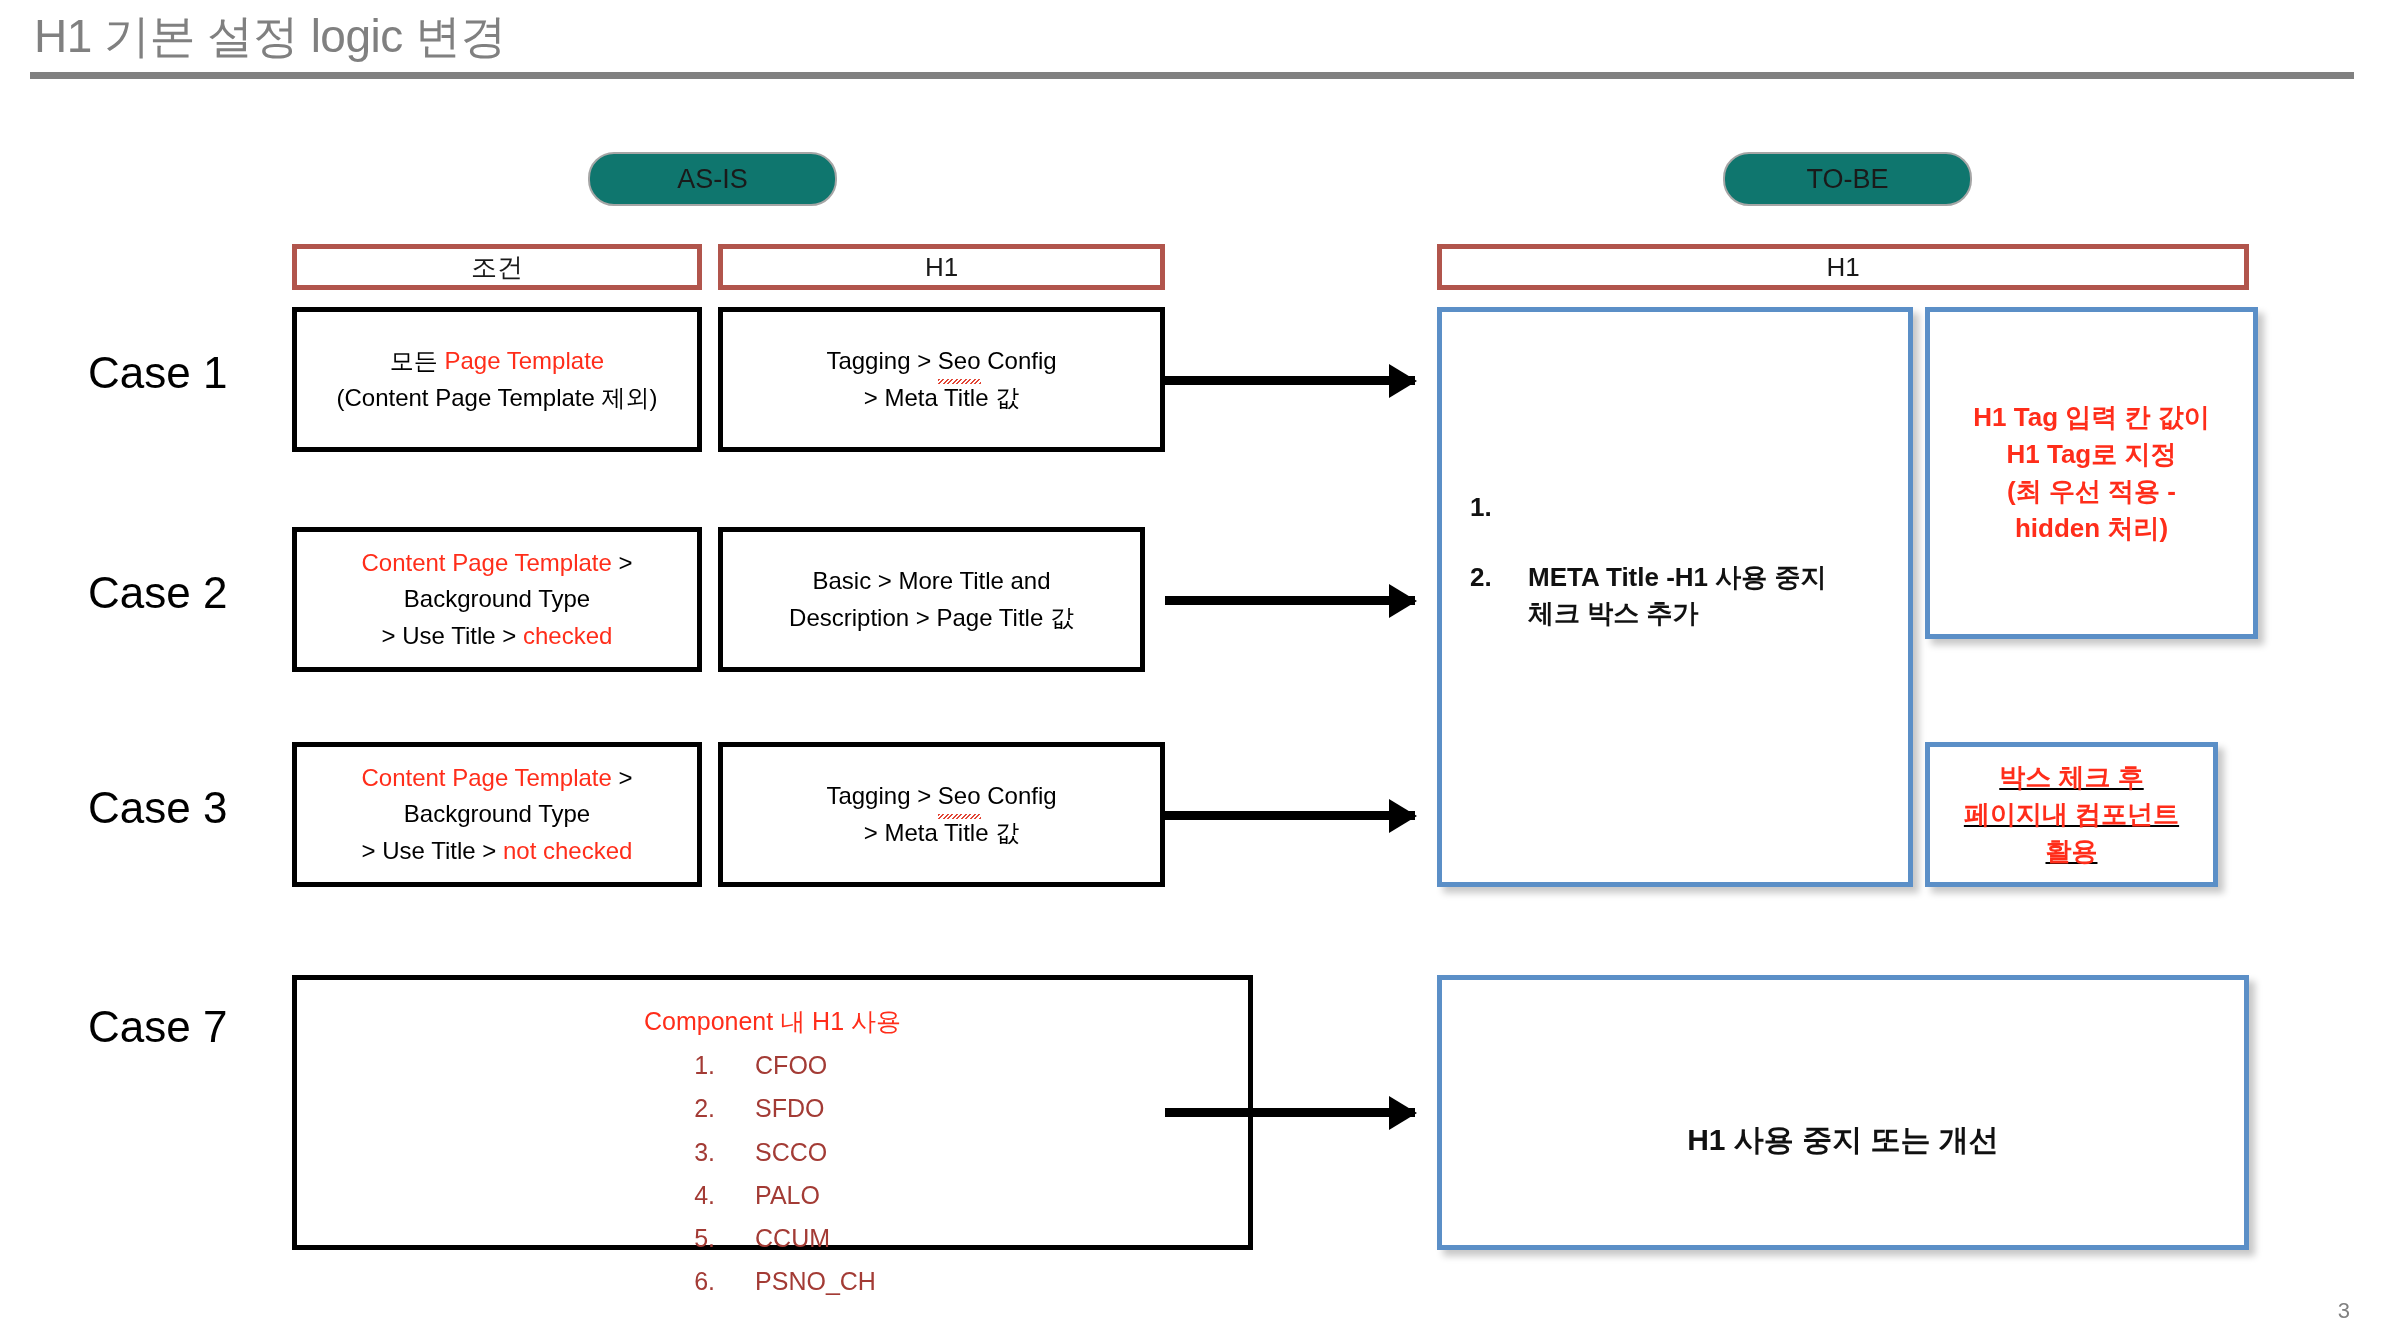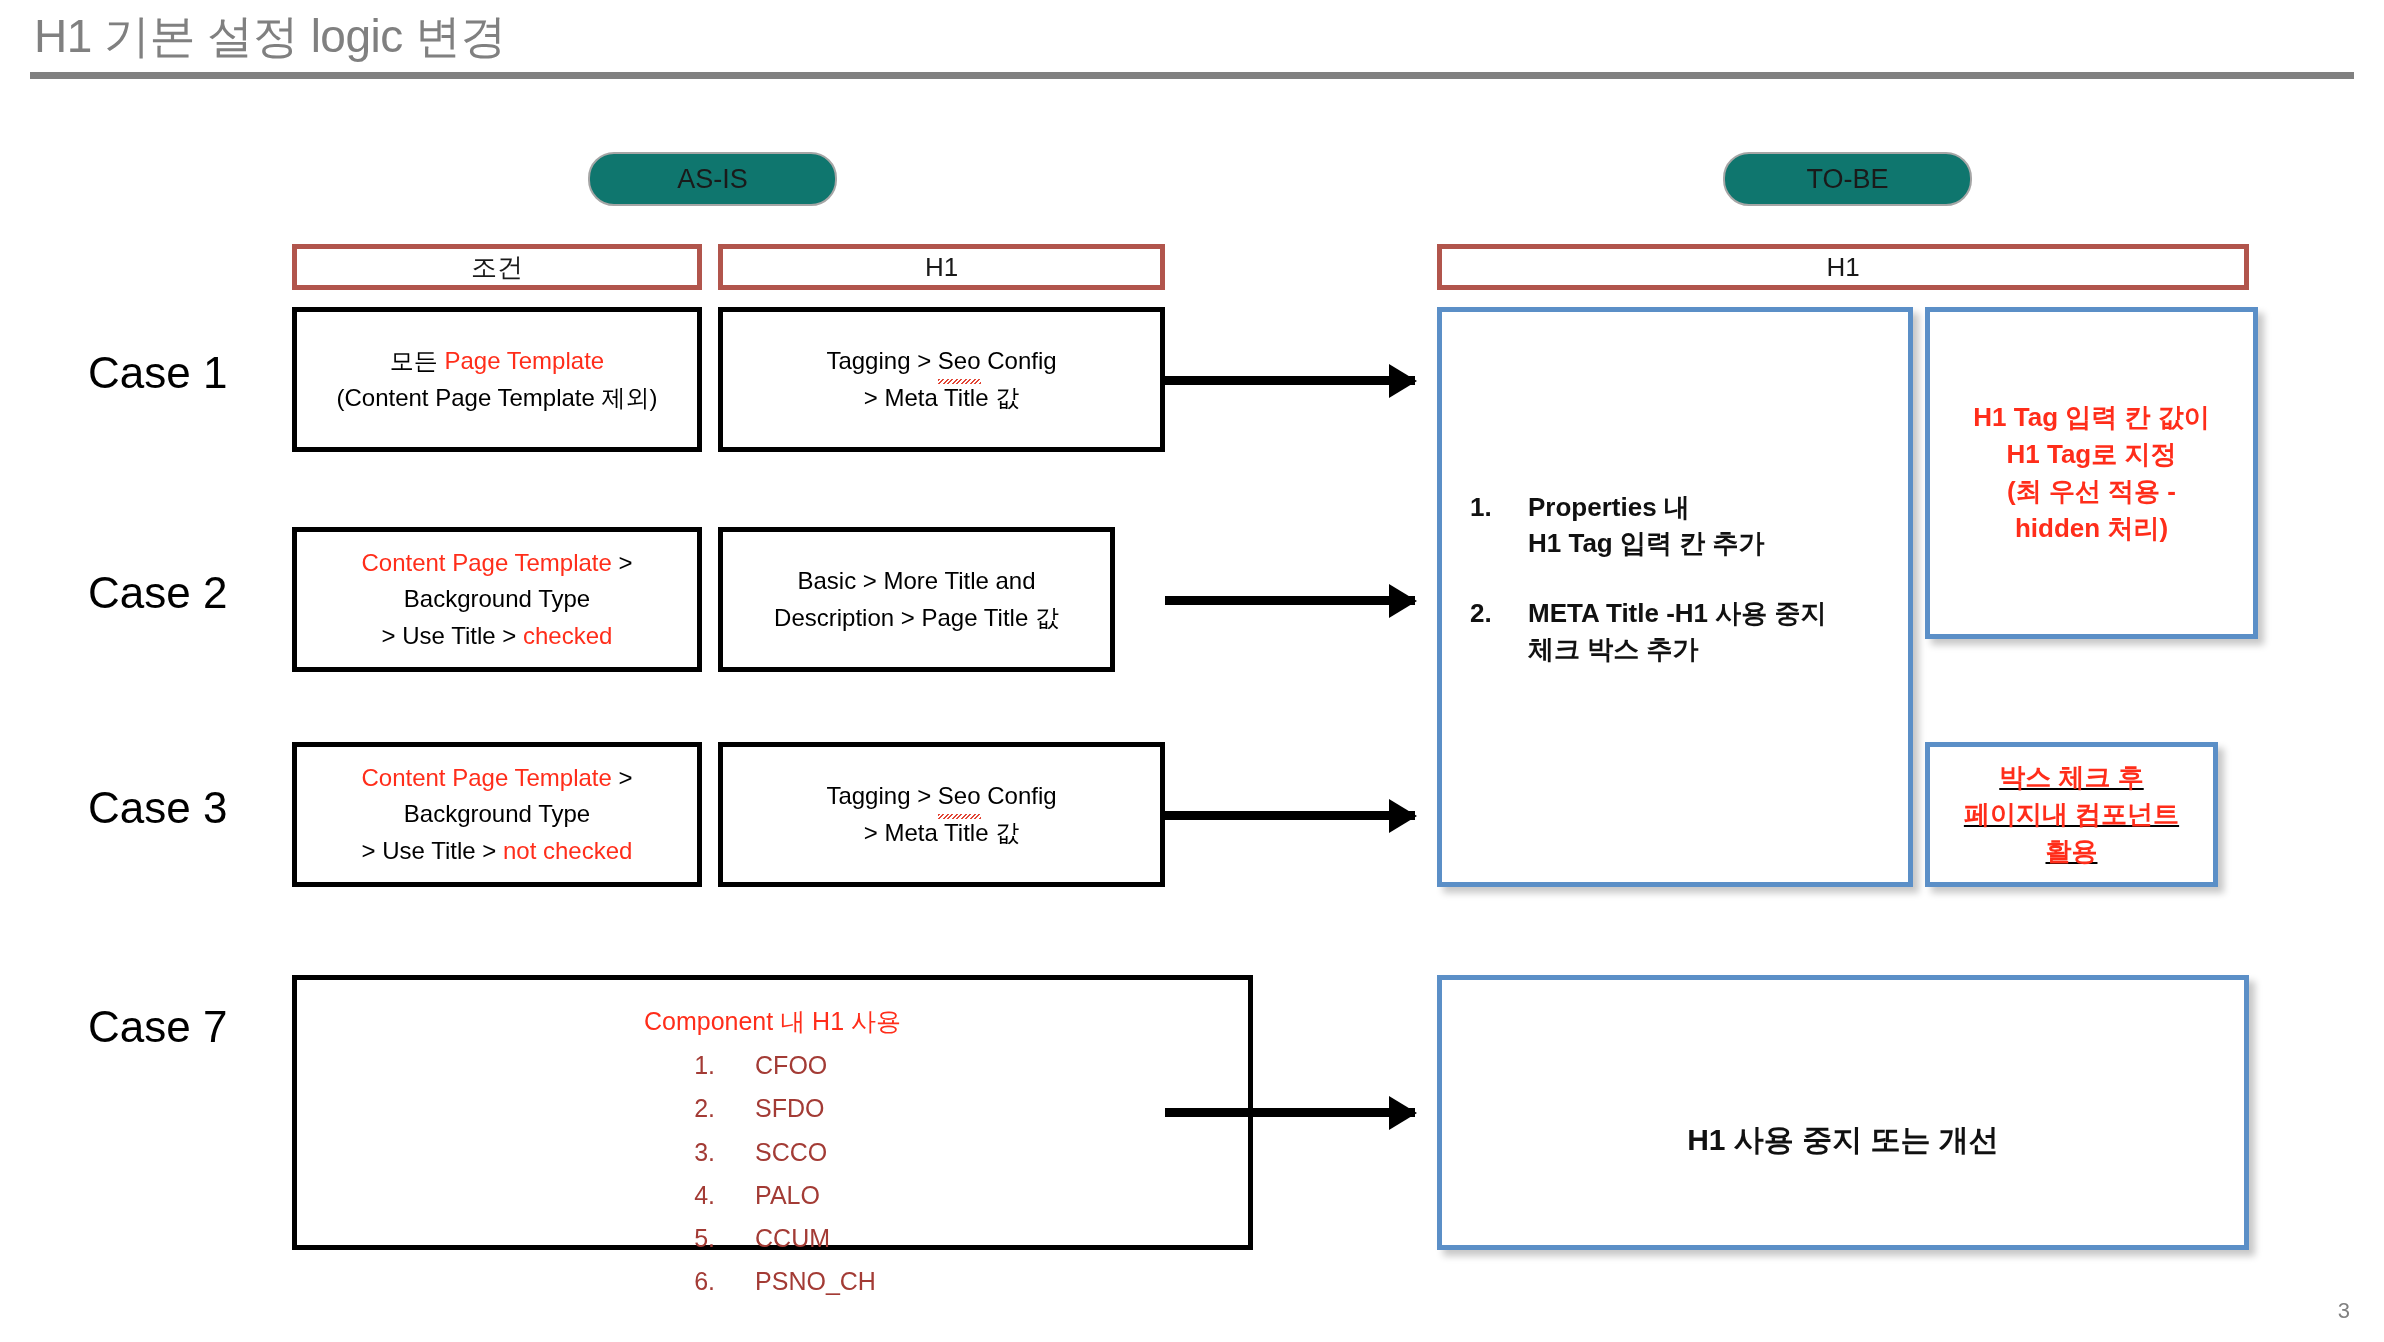--- a/index.html
+++ b/index.html
@@ -90,21 +90,21 @@
     justify-content: center;
     text-align: center;
     font-size: 24px;
     color: #000000;
     line-height: 1.52;
     padding: 6px 10px;
   }
   #cond-1 { left: 292px; top: 307px;  width: 410px; height: 145px; }
   #h1-1   { left: 718px; top: 307px;  width: 447px; height: 145px; }
   #cond-2 { left: 292px; top: 527px;  width: 410px; height: 145px; }
-  #h1-2   { left: 718px; top: 527px;  width: 397px; height: 145px; }
+  #h1-2   { left: 718px; top: 527px;  width: 427px; height: 145px; }
   #cond-3 { left: 292px; top: 742px;  width: 410px; height: 145px; }
   #h1-3   { left: 718px; top: 742px;  width: 447px; height: 145px; }
   #cond-4 { left: 292px; top: 975px;  width: 961px; height: 275px;
             align-items: flex-start; padding-top: 22px; }
 
   .red-txt  { color: #ff2d1a; }
   .blk-txt  { color: #000000; }
 
   
   .squiggle {
@@ -312,22 +312,20 @@
       <li><span class="num">6.</span><span class="val">PSNO_CH</span></li>
     </ol>
   </div>
 </div>
 <div class="arrow" id="arrow-4"></div>
 
 <div class="blue-box" id="tobe-main">
   <div id="tobe-list">
     <div class="item">
       <span class="marker">1.</span>
-      <span class="body">Properties 내
-H1 Tag 입력 칸 추가</span>
     </div>
     <div class="item">
       <span class="marker">2.</span>
       <span class="body">META Title -H1 사용 중지
 체크 박스 추가</span>
     </div>
   </div>
 </div>
 
 <div class="blue-box" id="tobe-red-1">

